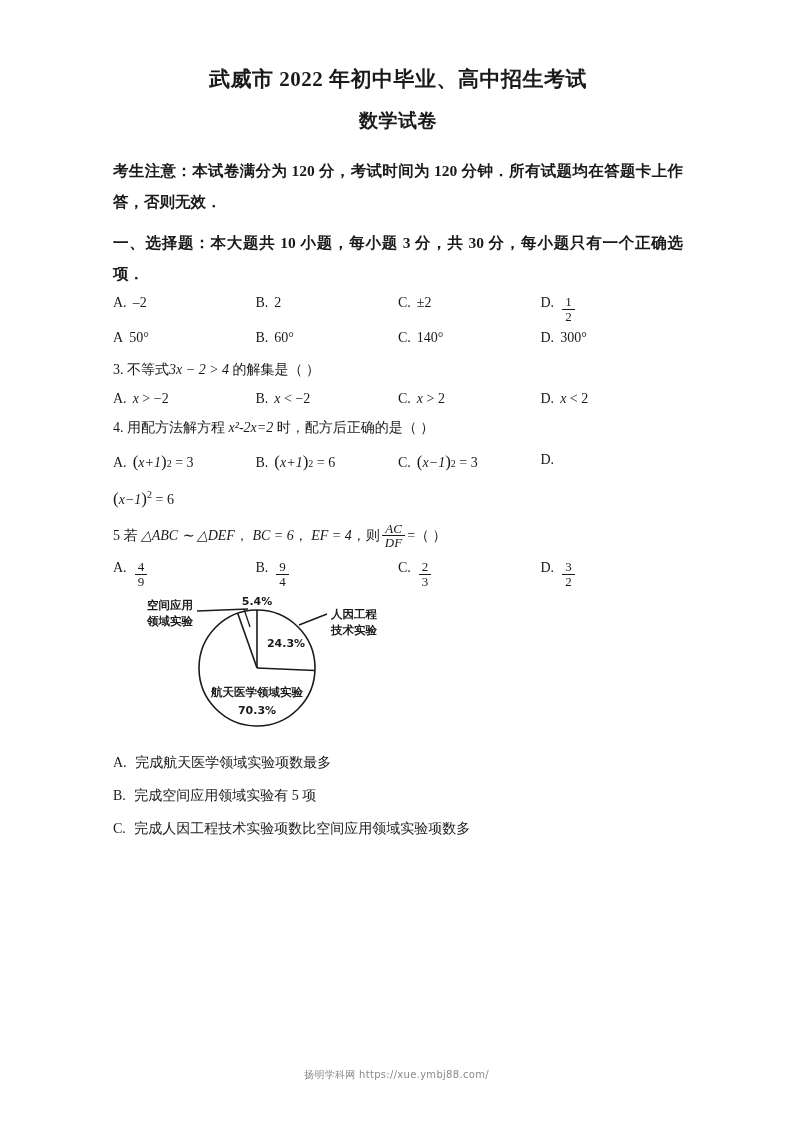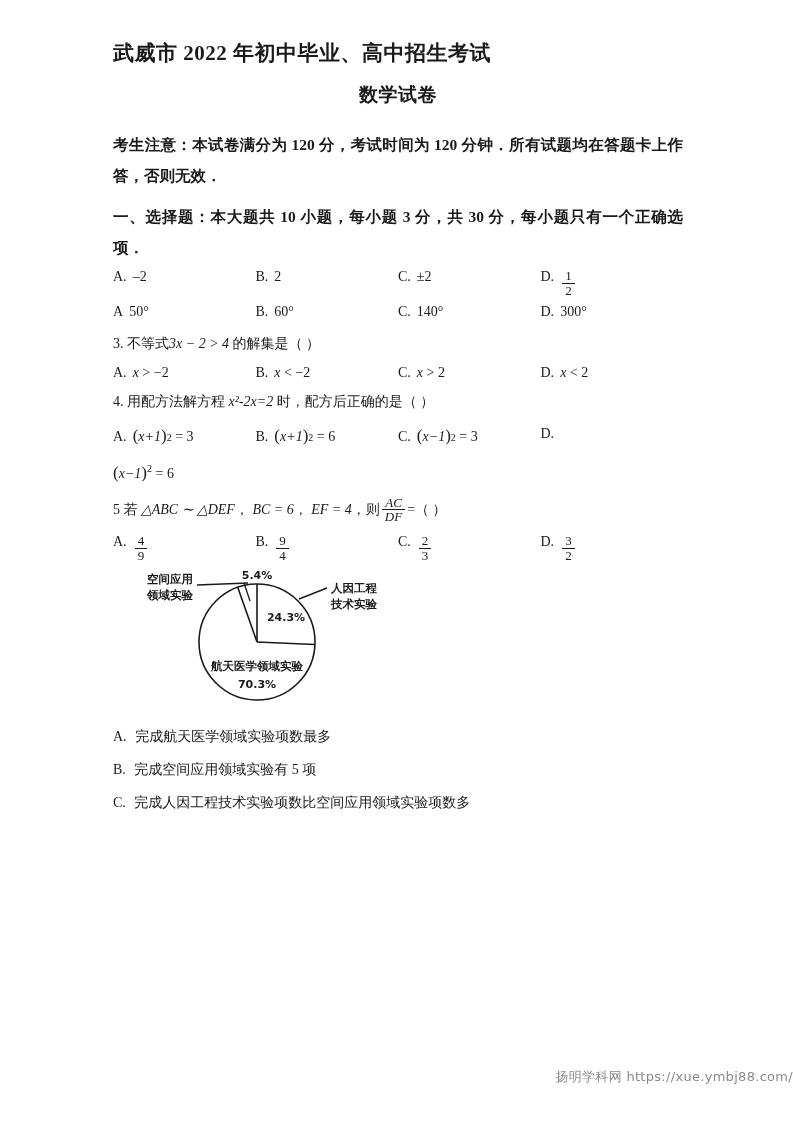--- a/index.html
+++ b/index.html
@@ -23,25 +23,26 @@
   }
   .content {
     position: absolute;
     left: 113px;
     top: 0;
     width: 570px;
   }
 
   
   .doc-title {
+    text-align: center;
     font-weight: bold;
     font-size: 21px;
     letter-spacing: 0.5px;
     margin: 0;
-    padding-top: 41px;
+    padding-top: 67px;
     line-height: 1.2;
   }
   .doc-subtitle {
     text-align: center;
     font-weight: bold;
     font-size: 19px;
     letter-spacing: 0.5px;
     margin: 0;
     padding-top: 18px;
     line-height: 1.2;
@@ -126,23 +127,23 @@
     margin-left: 18px;
   }
   .figure svg { display: block; }
 
   
   .footer {
     position: absolute;
     left: 0;
     top: 1068px;
     width: 793px;
-    text-align: right;
+    text-align: center;
     font-family: "DejaVu Sans", "Liberation Sans", sans-serif;
-    font-size: 13px;
+    font-size: 10px;
     color: #8a8a8a;
     letter-spacing: 0.3px;
   }
 </style>
 </head>
 <body>
 
 <div class="page">
   <div class="content">
 

